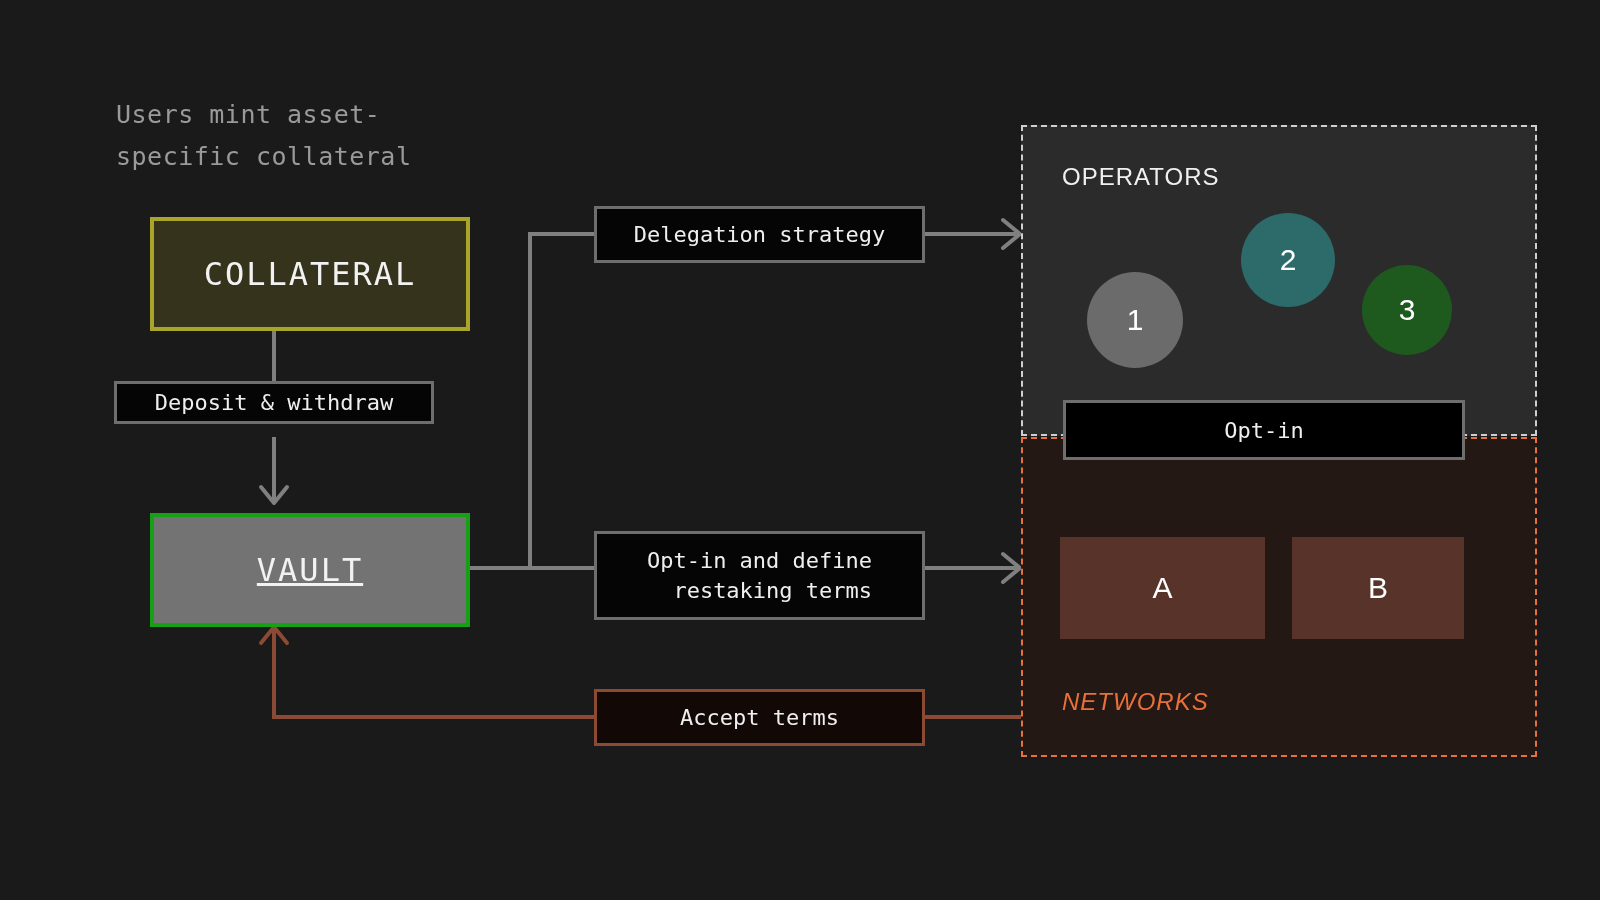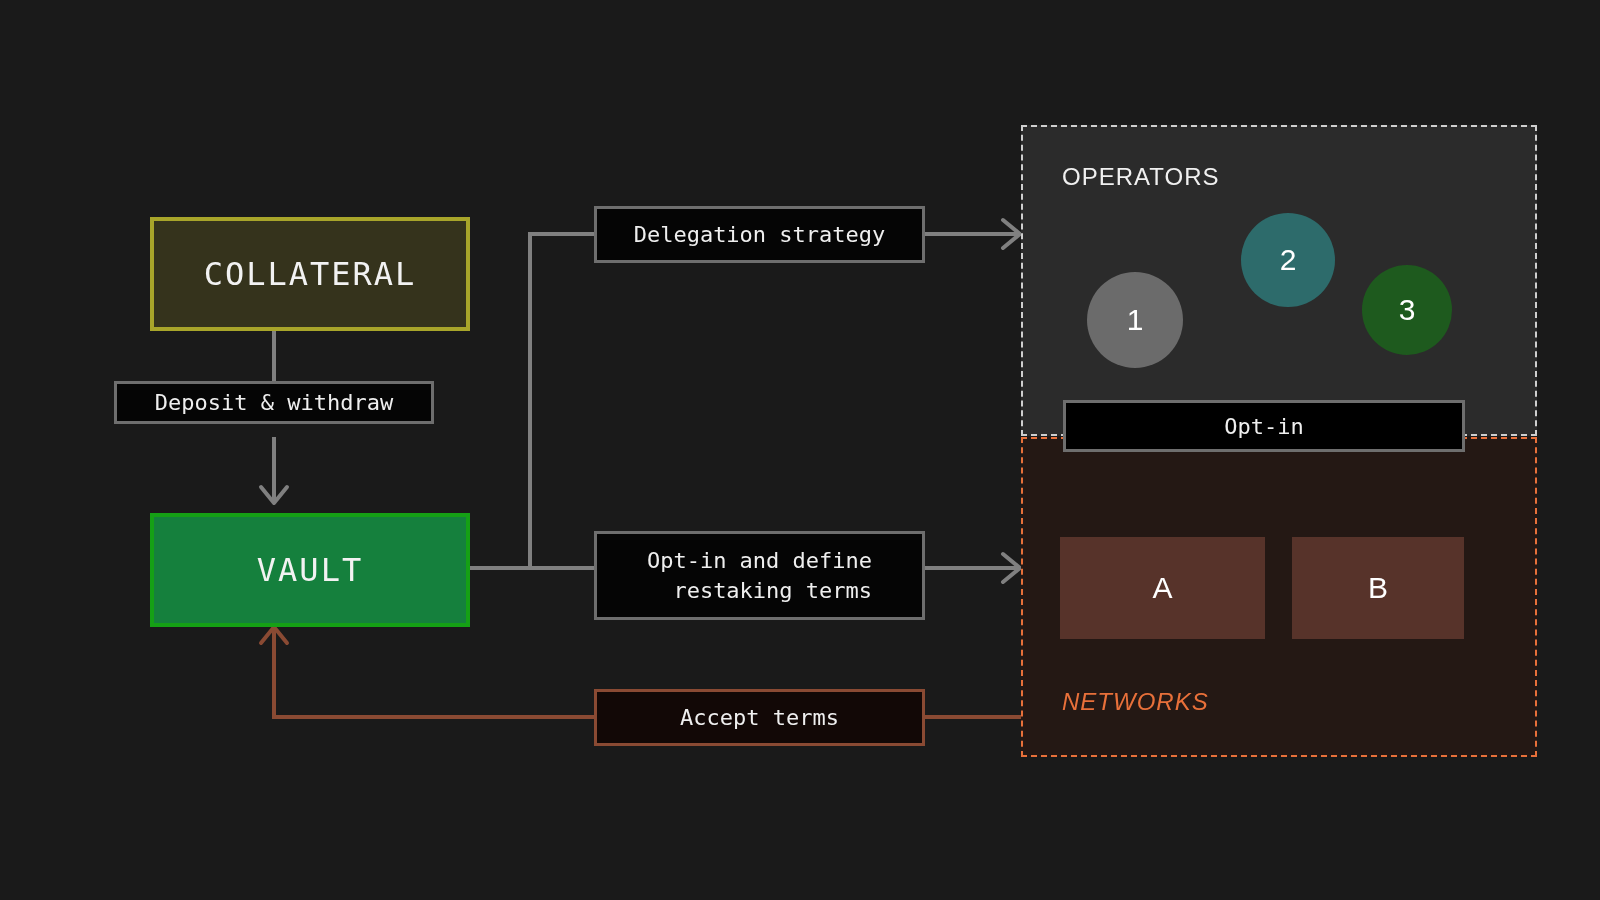--- a/index.html
+++ b/index.html
@@ -15,21 +15,21 @@
     color:#9a9a9a;font-size:25px;line-height:42px;
     letter-spacing:0.5px;white-space:pre-line;
   }
 
   
   .bigbox{
     display:flex;align-items:center;justify-content:center;
     color:#f2f2f2;font-size:32px;letter-spacing:2px;margin-left:36px;
   }
   .collateral{background:#35331c;border:4px solid #a8a52a;}
-  .vault{background:#15803d;border:4px solid #15a015;}
+  .vault{background:#737373;border:4px solid #15a015;text-decoration:underline;}
 
   
   .plate{
     display:flex;align-items:center;justify-content:center;
     text-align:right;background:#050505;border:3px solid #6e6e6e;
     color:#efefef;font-size:22px;line-height:30px;
   }
   .plate-accept{background:#120806;border:3px solid #8a4a33;}
 
   
@@ -67,20 +67,22 @@
     color:#ffffff;font-size:30px;
   }
 
   svg.lines{position:absolute;left:0;top:0;width:1600px;height:900px;pointer-events:none;}
 </style>
 </head>
 <body>
 
 <div id="stage">
 
+  <div class="abs caption" style="left:116px;top:94px;width:420px;">Users mint asset-
+specific collateral</div>
 
   <svg class="lines" viewBox="0 0 1600 900">
 
     <line x1="274" y1="331" x2="274" y2="382" stroke="#808080" stroke-width="4"></line>
 
     <line x1="274" y1="437" x2="274" y2="500" stroke="#808080" stroke-width="4"></line>
     <polyline points="261,487 274,503 287,487" fill="none" stroke="#808080" stroke-width="4" stroke-linecap="round" stroke-linejoin="round"></polyline>
 
     <polyline points="436,568 530,568 530,234 594,234" fill="none" stroke="#808080" stroke-width="4"></polyline>
 
@@ -146,21 +148,21 @@
   </div>
   <div class="abs circle" style="left:1241px;top:213px;width:94px;height:94px;background:#2d6b6b;">
     <span>2</span>
   </div>
   <div class="abs circle" style="left:1362px;top:265px;width:90px;height:90px;background:#1e5a1e;">
     <span>3</span>
   </div>
 
   <div class="abs panel-networks" style="left:1021px;top:437px;width:516px;height:320px;"></div>
 
-  <div class="abs optin" style="left:1063px;top:400px;width:402px;height:52px;">
+  <div class="abs optin" style="left:1063px;top:400px;width:402px;height:60px;">
     <span>Opt-in</span>
   </div>
 
   <div class="abs netbox" style="left:1060px;top:537px;width:205px;height:102px;">
     <span>A</span>
   </div>
   <div class="abs netbox" style="left:1292px;top:537px;width:172px;height:102px;">
     <span>B</span>
   </div>
 

